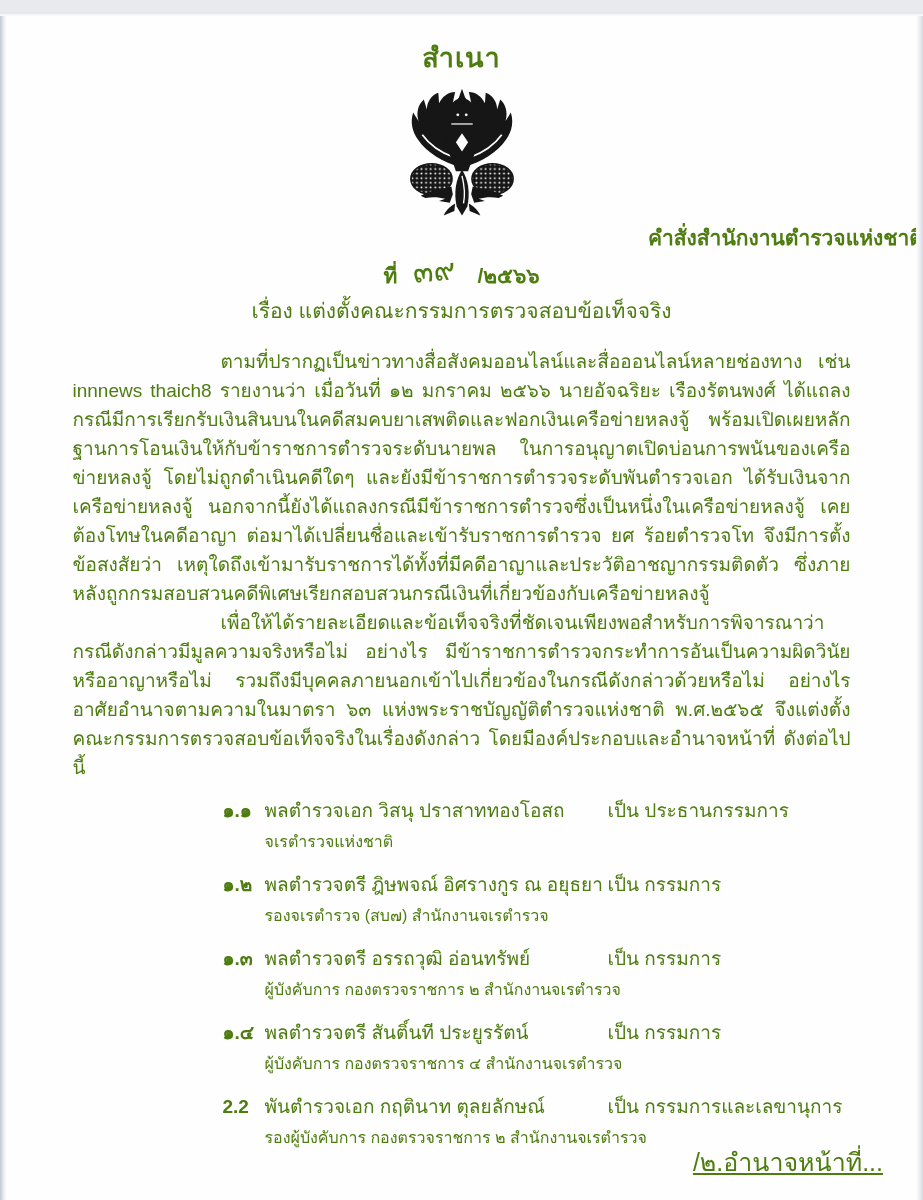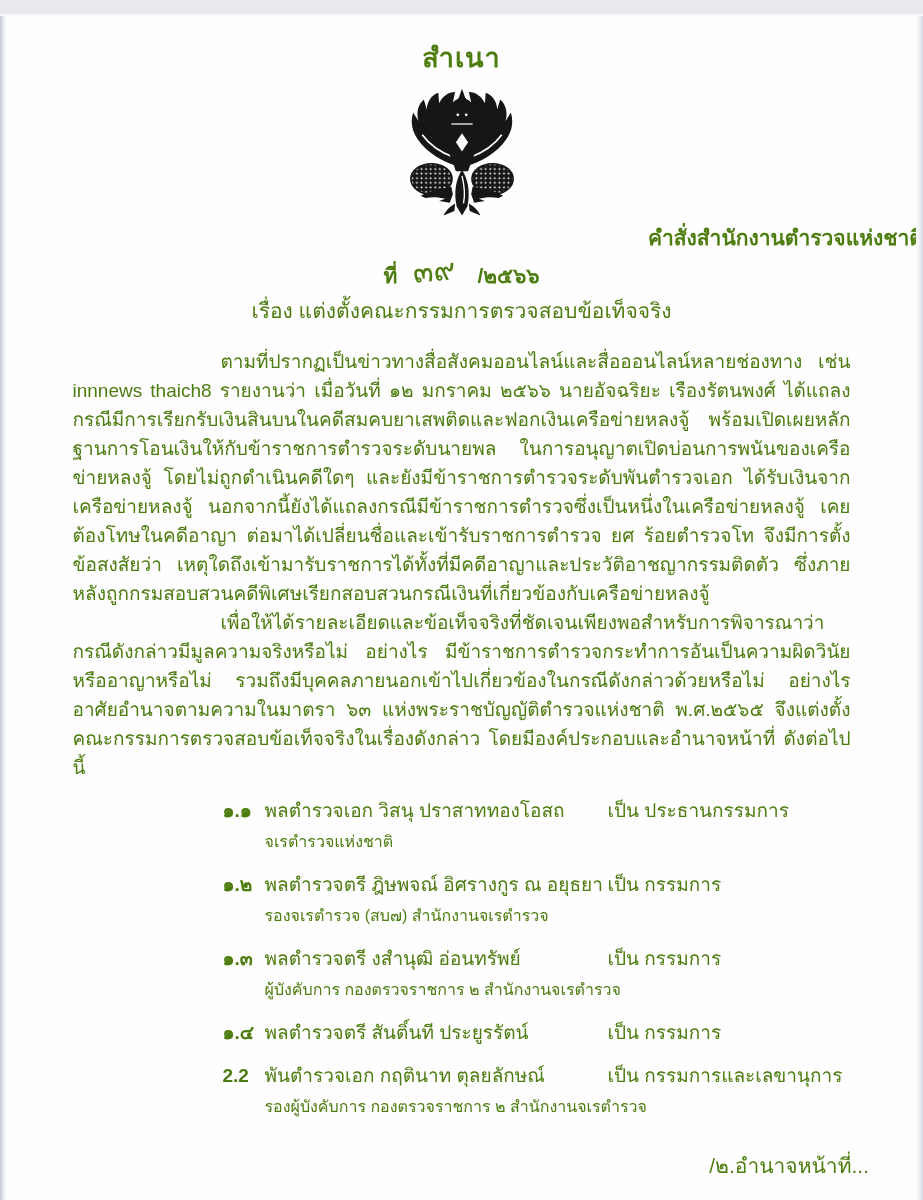--- a/index.html
+++ b/index.html
@@ -75,22 +75,23 @@
   .member-name{width:343px;flex:0 0 343px;}
   .member-role{flex:1;}
   .member-pos{
     padding-left:192px;
     font-size:16px;line-height:29px;
     margin-top:2px;
   }
 
   .footer-note{
     position:absolute;
-    right:54px;bottom:30px;
-    font-size:21px;
+    right:40px;bottom:30px;
+    font-size:25px;
+    text-decoration:underline;
   }
 </style>
 </head>
 <body>
 
 <div class="page">
   <div class="edge left"></div>
   <div class="edge right"></div>
   <div class="edge top"></div>
 
@@ -176,32 +177,33 @@
         <span class="member-no">๑.๒</span>
         <span class="member-name">พลตำรวจตรี ฎิษพจณ์ อิศรางกูร ณ อยุธยา</span>
         <span class="member-role">เป็น กรรมการ</span>
       </div>
       <div class="member-pos">รองจเรตำรวจ (สบ๗) สำนักงานจเรตำรวจ</div>
     </div>
 
     <div class="member">
       <div class="member-line1">
         <span class="member-no">๑.๓</span>
-        <span class="member-name">พลตำรวจตรี งสำนุฒิ อ่อนทรัพย์</span>
+        <span class="member-name">พลตำรวจตรี อรรถวุฒิ อ่อนทรัพย์</span>
         <span class="member-role">เป็น กรรมการ</span>
       </div>
       <div class="member-pos">ผู้บังคับการ กองตรวจราชการ ๒ สำนักงานจเรตำรวจ</div>
     </div>
 
     <div class="member">
       <div class="member-line1">
         <span class="member-no">๑.๔</span>
         <span class="member-name">พลตำรวจตรี สันติ์นที ประยูรรัตน์</span>
         <span class="member-role">เป็น กรรมการ</span>
       </div>
+      <div class="member-pos">ผู้บังคับการ กองตรวจราชการ ๔ สำนักงานจเรตำรวจ</div>
     </div>
 
     <div class="member">
       <div class="member-line1">
         <span class="member-no">2.2</span>
         <span class="member-name">พันตำรวจเอก กฤตินาท ตุลยลักษณ์</span>
         <span class="member-role">เป็น กรรมการและเลขานุการ</span>
       </div>
       <div class="member-pos">รองผู้บังคับการ กองตรวจราชการ ๒ สำนักงานจเรตำรวจ</div>
     </div>

